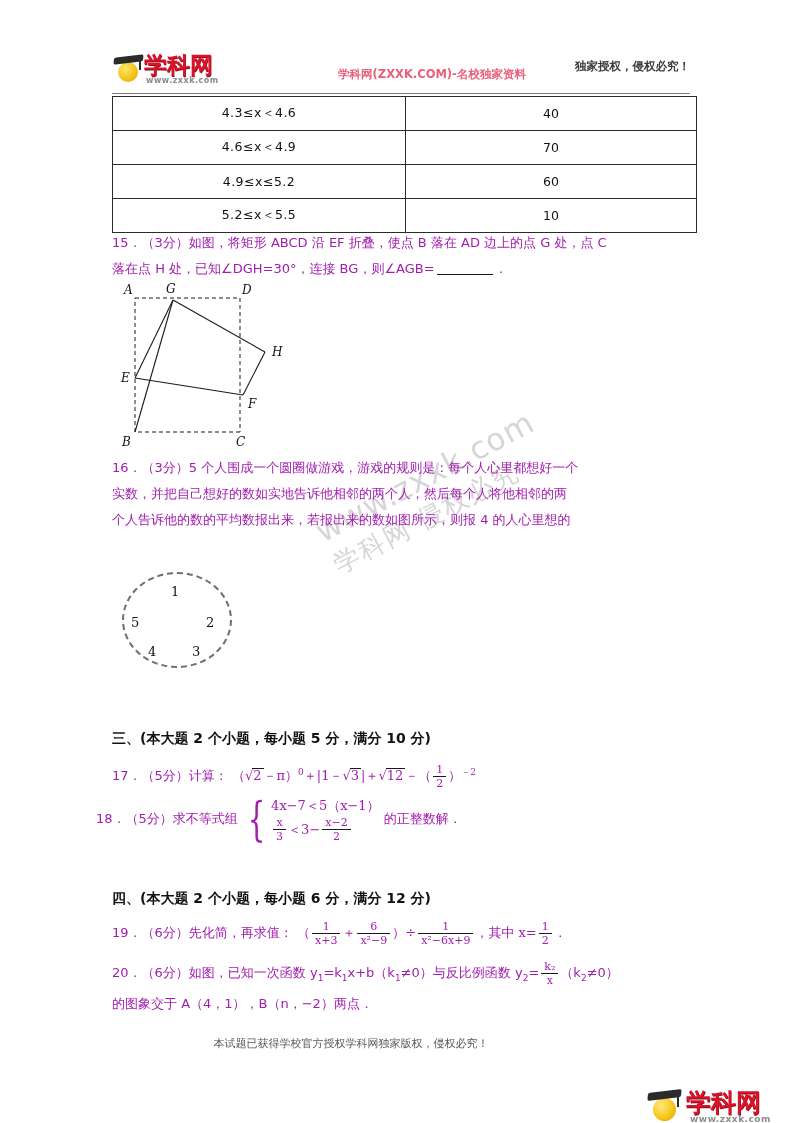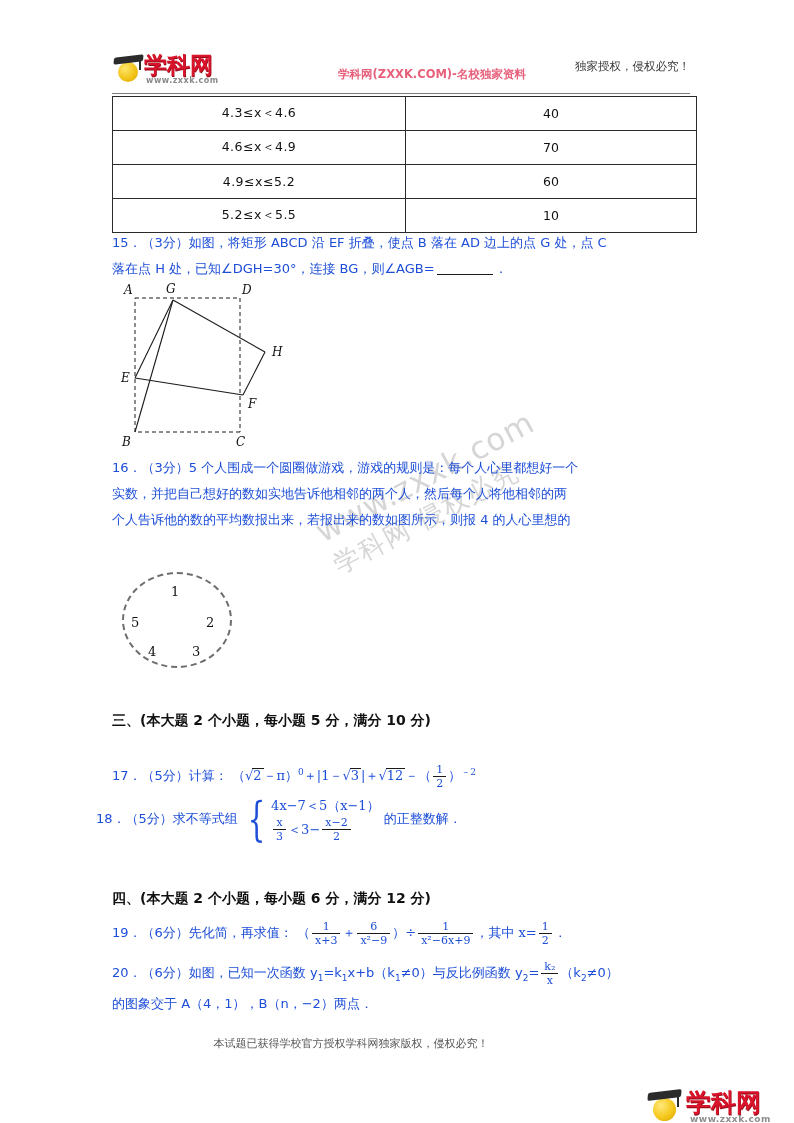--- a/index.html
+++ b/index.html
@@ -24,35 +24,35 @@
   .cap .tass{position:absolute;left:25px;top:5px;width:2px;height:11px;background:#2b2b2b;}
   .logo-cn{position:absolute;left:32px;top:0px;font-family:"DejaVu Sans", sans-serif;
      font-weight:bold;font-size:23px;letter-spacing:0px;color:#d8132a;
      text-shadow:0.5px 0.5px 0 #8e0a18;}
   .logo-url{position:absolute;left:34px;top:26px;font-family:"DejaVu Sans", sans-serif;
      font-size:8px;font-weight:bold;color:#8a8a8a;letter-spacing:0.5px;}
   .hdr-mid{position:absolute;left:195px;top:11px;width:250px;text-align:center;
      font-family:"DejaVu Sans", sans-serif;font-size:11.5px;font-weight:bold;color:#e8607b;
      white-space:nowrap;margin-top:8px;}
   .hdr-right{position:absolute;right:0;top:11px;font-family:"DejaVu Sans", sans-serif;
-     font-size:11.5px;font-weight:normal;color:#3a3a3a;white-space:nowrap;}
+     font-size:11.5px;font-weight:bold;color:#3a3a3a;white-space:nowrap;}
   .hdr-rule{position:absolute;left:112px;top:93px;width:578px;height:1px;background:#7a7a7a;}
 
   
   .tbl{position:absolute;left:112px;top:96px;width:578px;
      border-collapse:collapse;table-layout:fixed;}
   .tbl td{border:1px solid #2b2b2b;height:31px;text-align:center;vertical-align:middle;
      font-family:"DejaVu Sans", sans-serif;font-size:12.5px;color:#111;margin-top:16px;}
   .tbl td.c1{width:290px;}
   .tbl td.c2{width:288px;}
   .rng{display:inline-block;letter-spacing:0.5px;}
 
   
   .q{position:absolute;font-family:"DejaVu Sans", sans-serif;font-size:13px;
-     line-height:26px;color:#1d4ed8;}
+     line-height:26px;color:#a21caf;}
   .blank{display:inline-block;border-bottom:1px solid #1a1a1a;width:56px;height:13px;
      vertical-align:-2px;margin:0 2px;}
   .sec{position:absolute;font-family:"DejaVu Sans", sans-serif;font-size:14px;
      font-weight:bold;color:#111;}
 
   
   .fig15{position:absolute;left:100px;top:280px;width:230px;height:175px;}
   .fig15 svg{display:block;}
   .lbl{font-family:"DejaVu Serif", serif;font-style:italic;font-size:12px;fill:#111;}
 
@@ -194,21 +194,21 @@
 
   <div class="fig16">
     <div class="circ"></div>
     <span class="cn" style="left:49px;top:12px;">1</span>
     <span class="cn" style="left:84px;top:43px;">2</span>
     <span class="cn" style="left:70px;top:72px;">3</span>
     <span class="cn" style="left:26px;top:72px;">4</span>
     <span class="cn" style="left:9px;top:43px;">5</span>
   </div>
 
-  <div class="sec" style="left:112px;top:712px;">三、(本大题 2 个小题，每小题 5 分，满分 10 分)</div>
+  <div class="sec" style="left:112px;top:730px;">三、(本大题 2 个小题，每小题 5 分，满分 10 分)</div>
 
   <div class="q" style="left:112px;top:759px;width:578px;">
     <span>17．（5分）计算：</span>
     <span class="m">
       <span>（</span><span class="rad">√<span class="radic">2</span></span><span>－π</span><span>）</span><span class="sup">0</span><span>＋|1－</span><span class="rad">√<span class="radic">3</span></span><span>|＋</span><span class="rad">√<span class="radic">12</span></span><span>－（</span><span class="frac"><span class="n">1</span><span class="d">2</span></span><span>）</span><span class="sup">－2</span>
     </span>
   </div>
 
   <div class="q" style="left:96px;top:795px;width:578px;">
     <span>18．（5分）求不等式组</span><span class="sys"><span class="brace">{</span><span class="syslines"><span class="sysline m">4x−7＜5（x−1）</span><span class="sysline m"><span class="frac"><span class="n">x</span><span class="d">3</span></span><span>＜3−</span><span class="frac"><span class="n">x−2</span><span class="d">2</span></span></span></span></span><span>的正整数解．</span>

